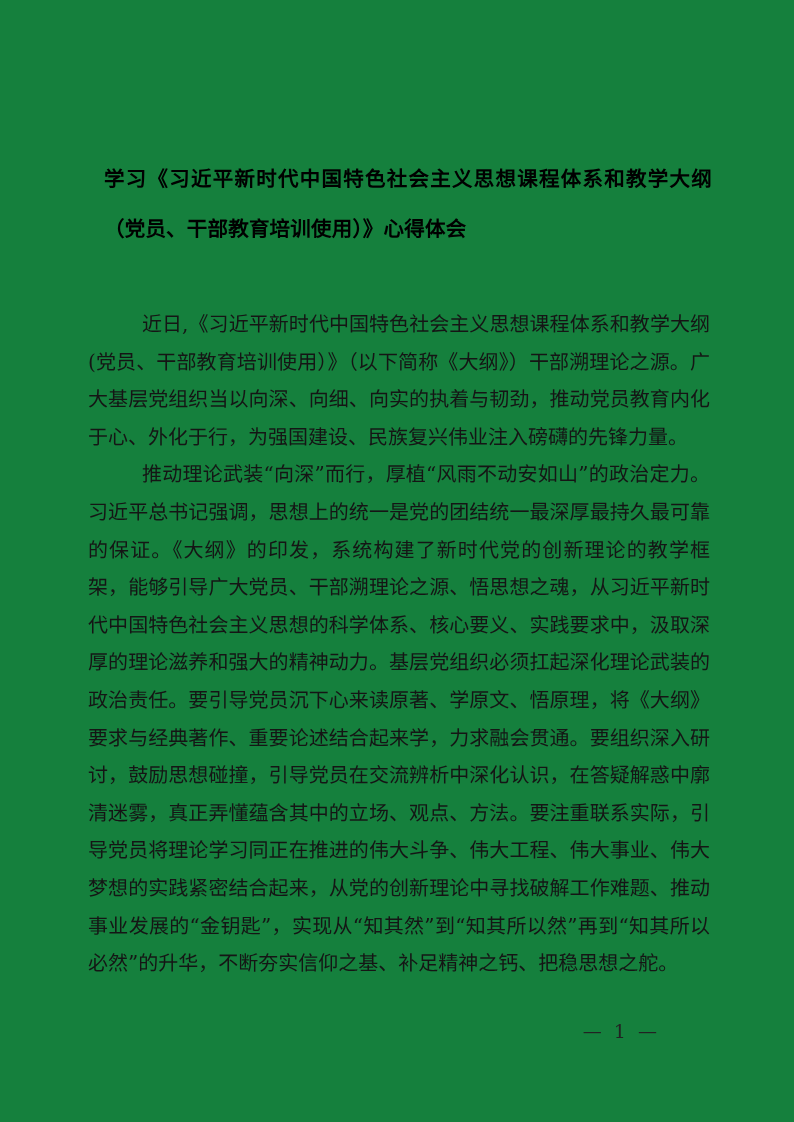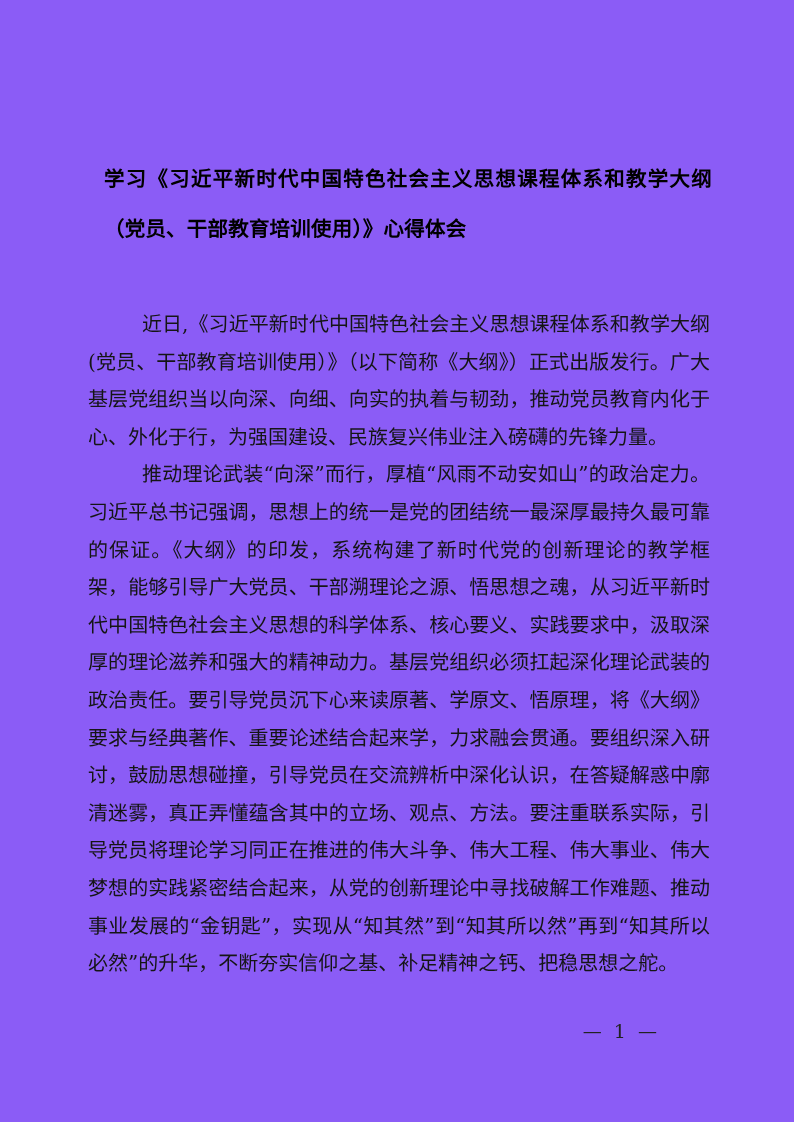--- a/index.html
+++ b/index.html
@@ -4,21 +4,21 @@
 <style>
   html, body {
     margin: 0;
     padding: 0;
     background: #ffffff;
   }
   .doc-page {
     position: relative;
     width: 794px;
     height: 1122px;
-    background: #8b5cf6;
+    background: #15803d;
     overflow: hidden;
     font-family: "DejaVu Serif", serif;
     color: #1a1a1a;
   }
   .doc-title {
     position: absolute;
     top: 140px;
     left: 104px;
     right: 82px;
     font-family: "Liberation Sans", sans-serif;
@@ -58,19 +58,19 @@
   }
 </style>
 </head>
 <body>
 
 <div class="doc-page">
 
   <h1 class="doc-title">学习《习近平新时代中国特色社会主义思想课程体系和教学大纲（党员、干部教育培训使用）》心得体会</h1>
 
   <div class="doc-body">
-    <p>近日,《习近平新时代中国特色社会主义思想课程体系和教学大纲(党员、干部教育培训使用）》（以下简称《大纲》）正式出版发行。广大基层党组织当以向深、向细、向实的执着与韧劲，推动党员教育内化于心、外化于行，为强国建设、民族复兴伟业注入磅礴的先锋力量。</p>
+    <p>近日,《习近平新时代中国特色社会主义思想课程体系和教学大纲(党员、干部教育培训使用）》（以下简称《大纲》）干部溯理论之源。广大基层党组织当以向深、向细、向实的执着与韧劲，推动党员教育内化于心、外化于行，为强国建设、民族复兴伟业注入磅礴的先锋力量。</p>
     <p>推动理论武装“向深”而行，厚植“风雨不动安如山”的政治定力。习近平总书记强调，思想上的统一是党的团结统一最深厚最持久最可靠的保证。《大纲》的印发，系统构建了新时代党的创新理论的教学框架，能够引导广大党员、干部溯理论之源、悟思想之魂，从习近平新时代中国特色社会主义思想的科学体系、核心要义、实践要求中，汲取深厚的理论滋养和强大的精神动力。基层党组织必须扛起深化理论武装的政治责任。要引导党员沉下心来读原著、学原文、悟原理，将《大纲》要求与经典著作、重要论述结合起来学，力求融会贯通。要组织深入研讨，鼓励思想碰撞，引导党员在交流辨析中深化认识，在答疑解惑中廓清迷雾，真正弄懂蕴含其中的立场、观点、方法。要注重联系实际，引导党员将理论学习同正在推进的伟大斗争、伟大工程、伟大事业、伟大梦想的实践紧密结合起来，从党的创新理论中寻找破解工作难题、推动事业发展的“金钥匙”，实现从“知其然”到“知其所以然”再到“知其所以必然”的升华，不断夯实信仰之基、补足精神之钙、把稳思想之舵。</p>
   </div>
 
   <div class="page-footer">— 1 —</div>
 
 </div>
 
 </body></html>

